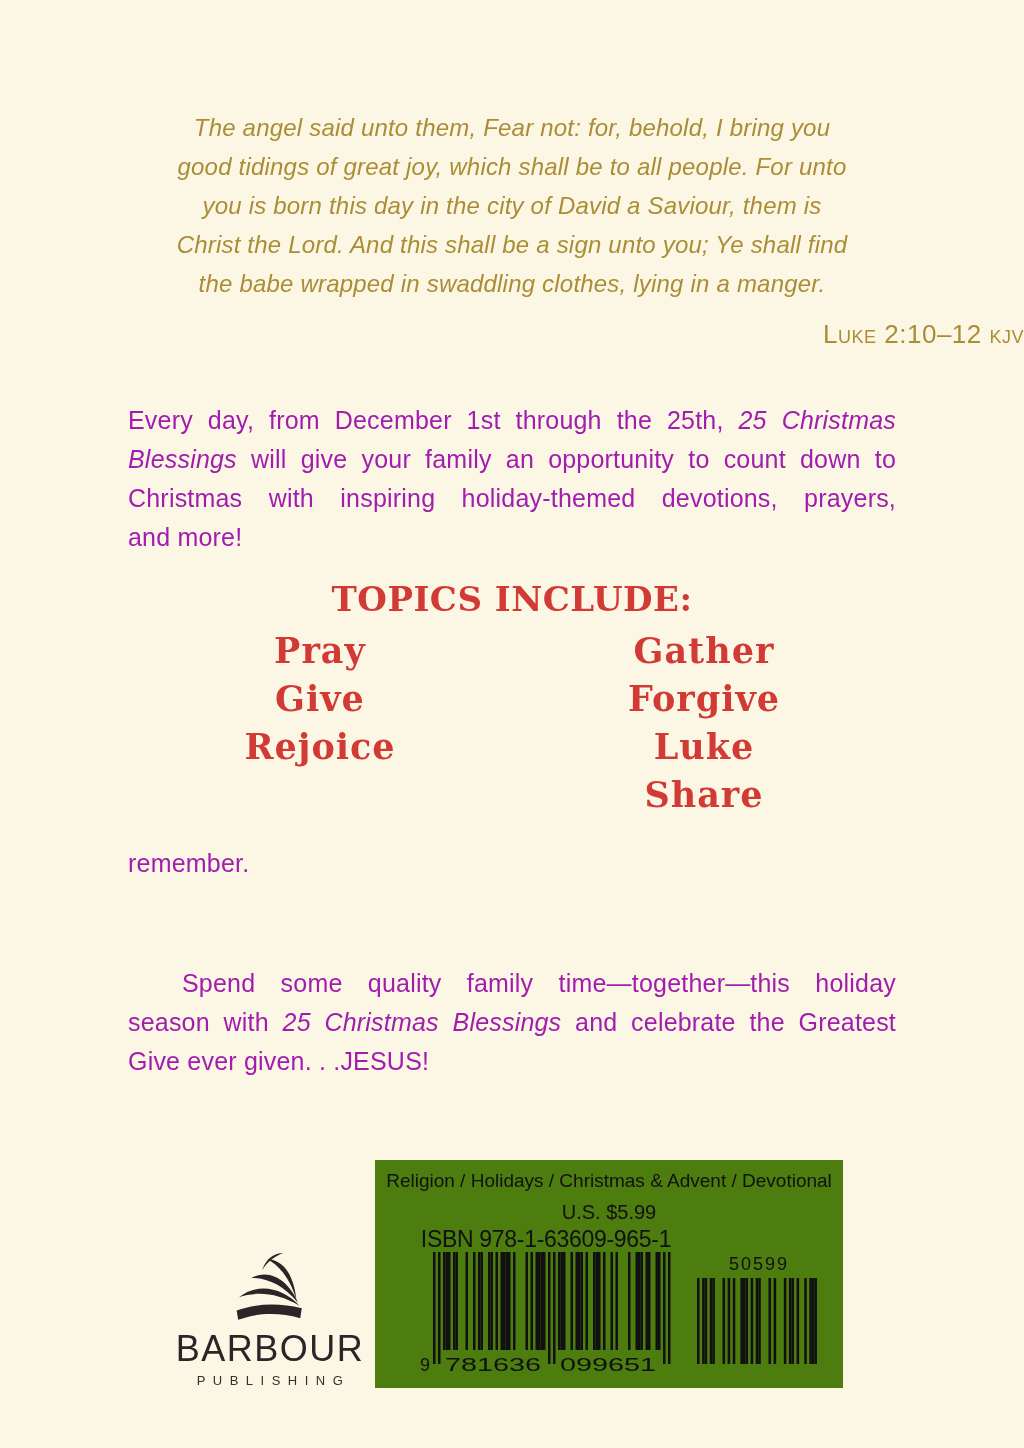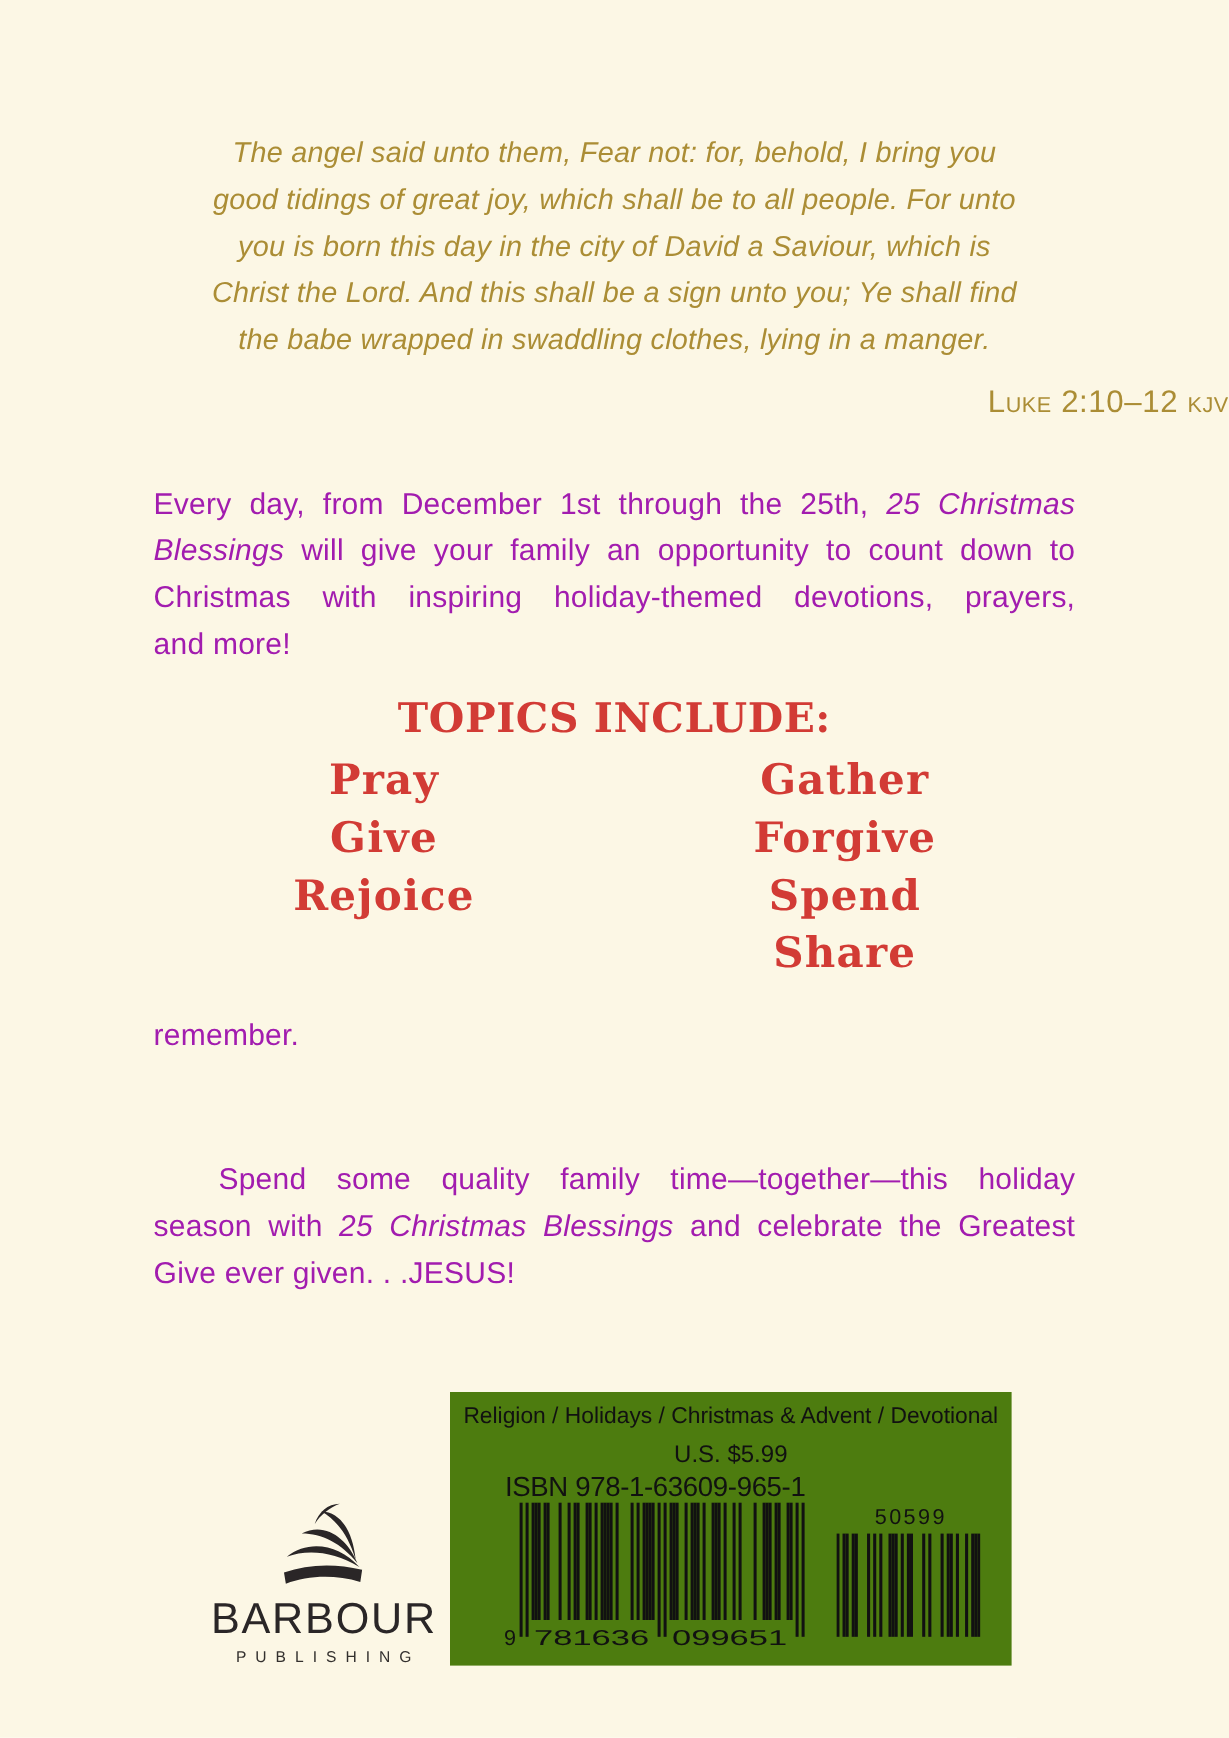--- a/index.html
+++ b/index.html
@@ -110,21 +110,21 @@
   #ean-svg text, #sup-svg text { fill:#111; }
 </style>
 </head>
 <body>
 
 <div class="page">
 
   <div class="quote">
     <div class="qline">The angel said unto them, Fear not: for, behold, I bring you</div>
     <div class="qline">good tidings of great joy, which shall be to all people. For unto</div>
-    <div class="qline">you is born this day in the city of David a Saviour, which is</div>
+    <div class="qline">you is born this day in the city of David a Saviour, them is</div>
     <div class="qline">Christ the Lord. And this shall be a sign unto you; Ye shall find</div>
     <div class="qline">the babe wrapped in swaddling clothes, lying in a manger.</div>
   </div>
   <div class="scripture-ref">Luke 2:10–12 kjv</div>
 
   <div class="body-copy" id="intro">
     <div class="jline"><span>Every day, from December 1st through the 25th, </span><em>25 Christmas</em></div>
     <div class="jline"><em>Blessings</em><span> will give your family an opportunity to count down to</span></div>
     <div class="jline">Christmas with inspiring holiday-themed devotions, prayers,</div>
     <div class="jlast">and more!</div>
@@ -133,21 +133,21 @@
   <div class="topics-heading">TOPICS INCLUDE:</div>
   <div class="topics-grid">
     <div class="topics-col">
       <div class="topic-item">Pray</div>
       <div class="topic-item">Give</div>
       <div class="topic-item">Rejoice</div>
     </div>
     <div class="topics-col">
       <div class="topic-item">Gather</div>
       <div class="topic-item">Forgive</div>
-      <div class="topic-item">Spend</div>
+      <div class="topic-item">Luke</div>
       <div class="topic-item">Share</div>
     </div>
   </div>
 
   <div class="body-copy" id="section-p">
     <div class="jlast">remember.</div>
   </div>
 
   <div class="body-copy" id="spend-p">
     <div class="jline indent">Spend some quality family time—together—this holiday</div>

